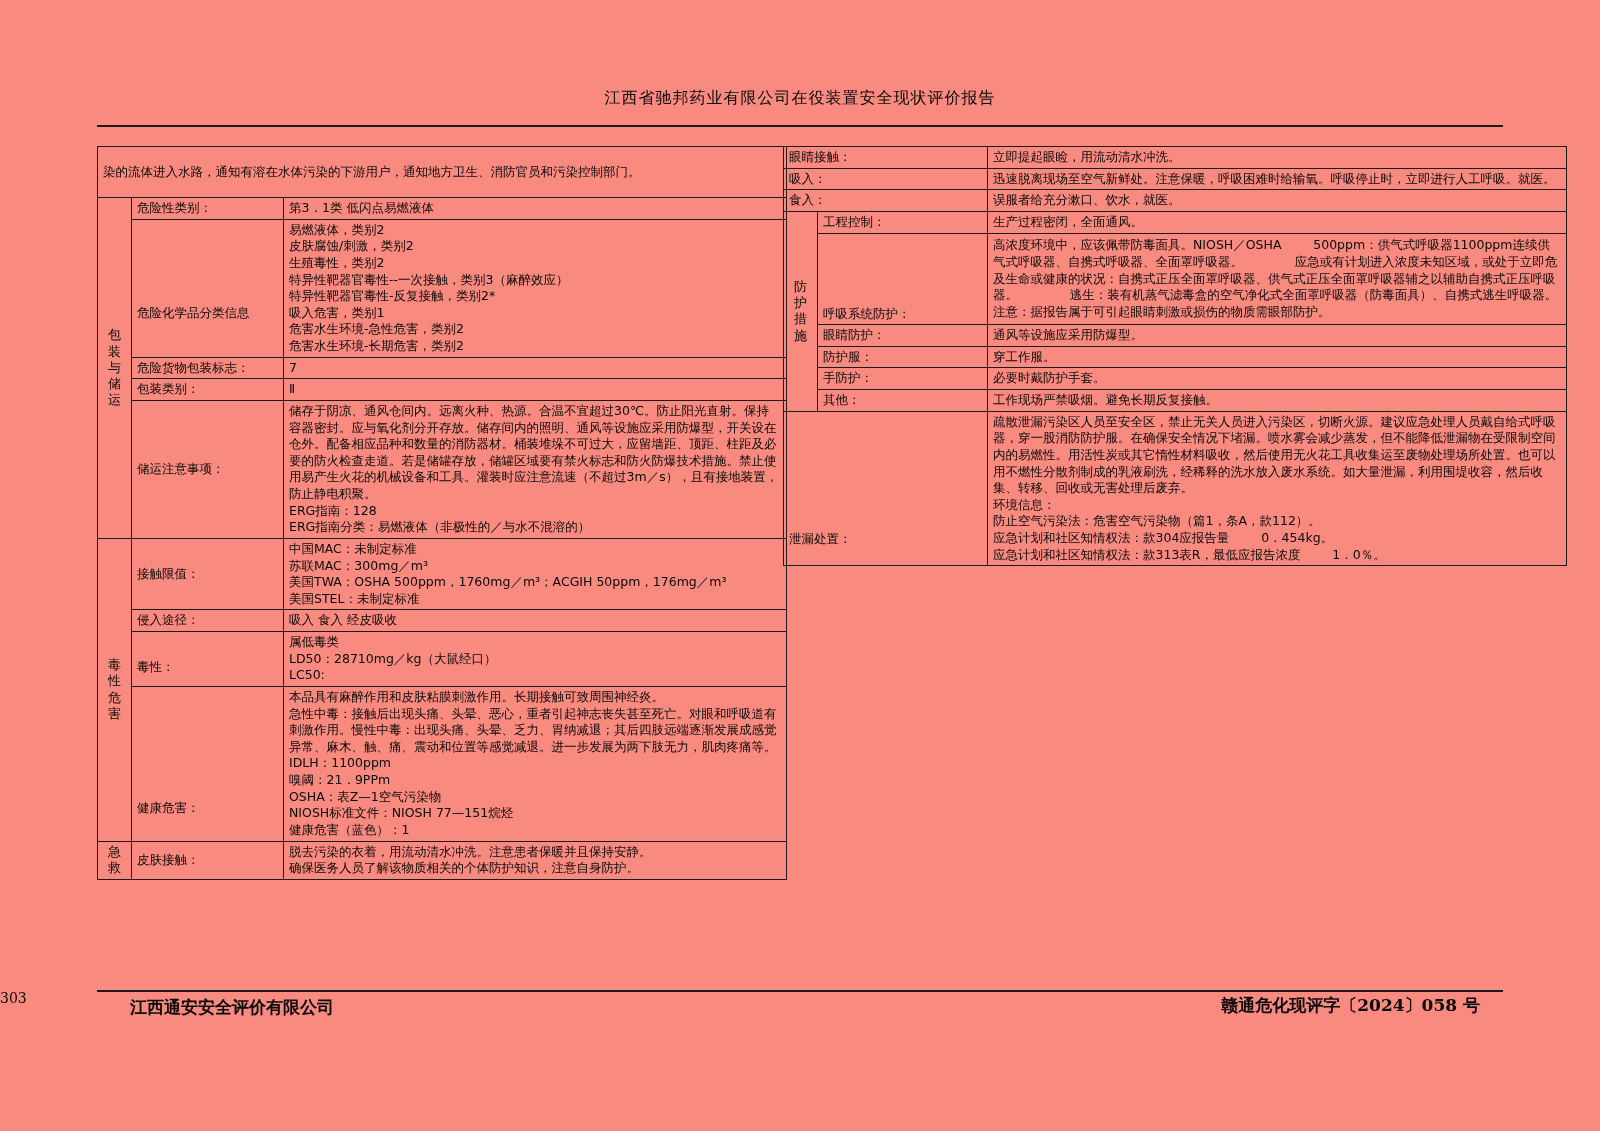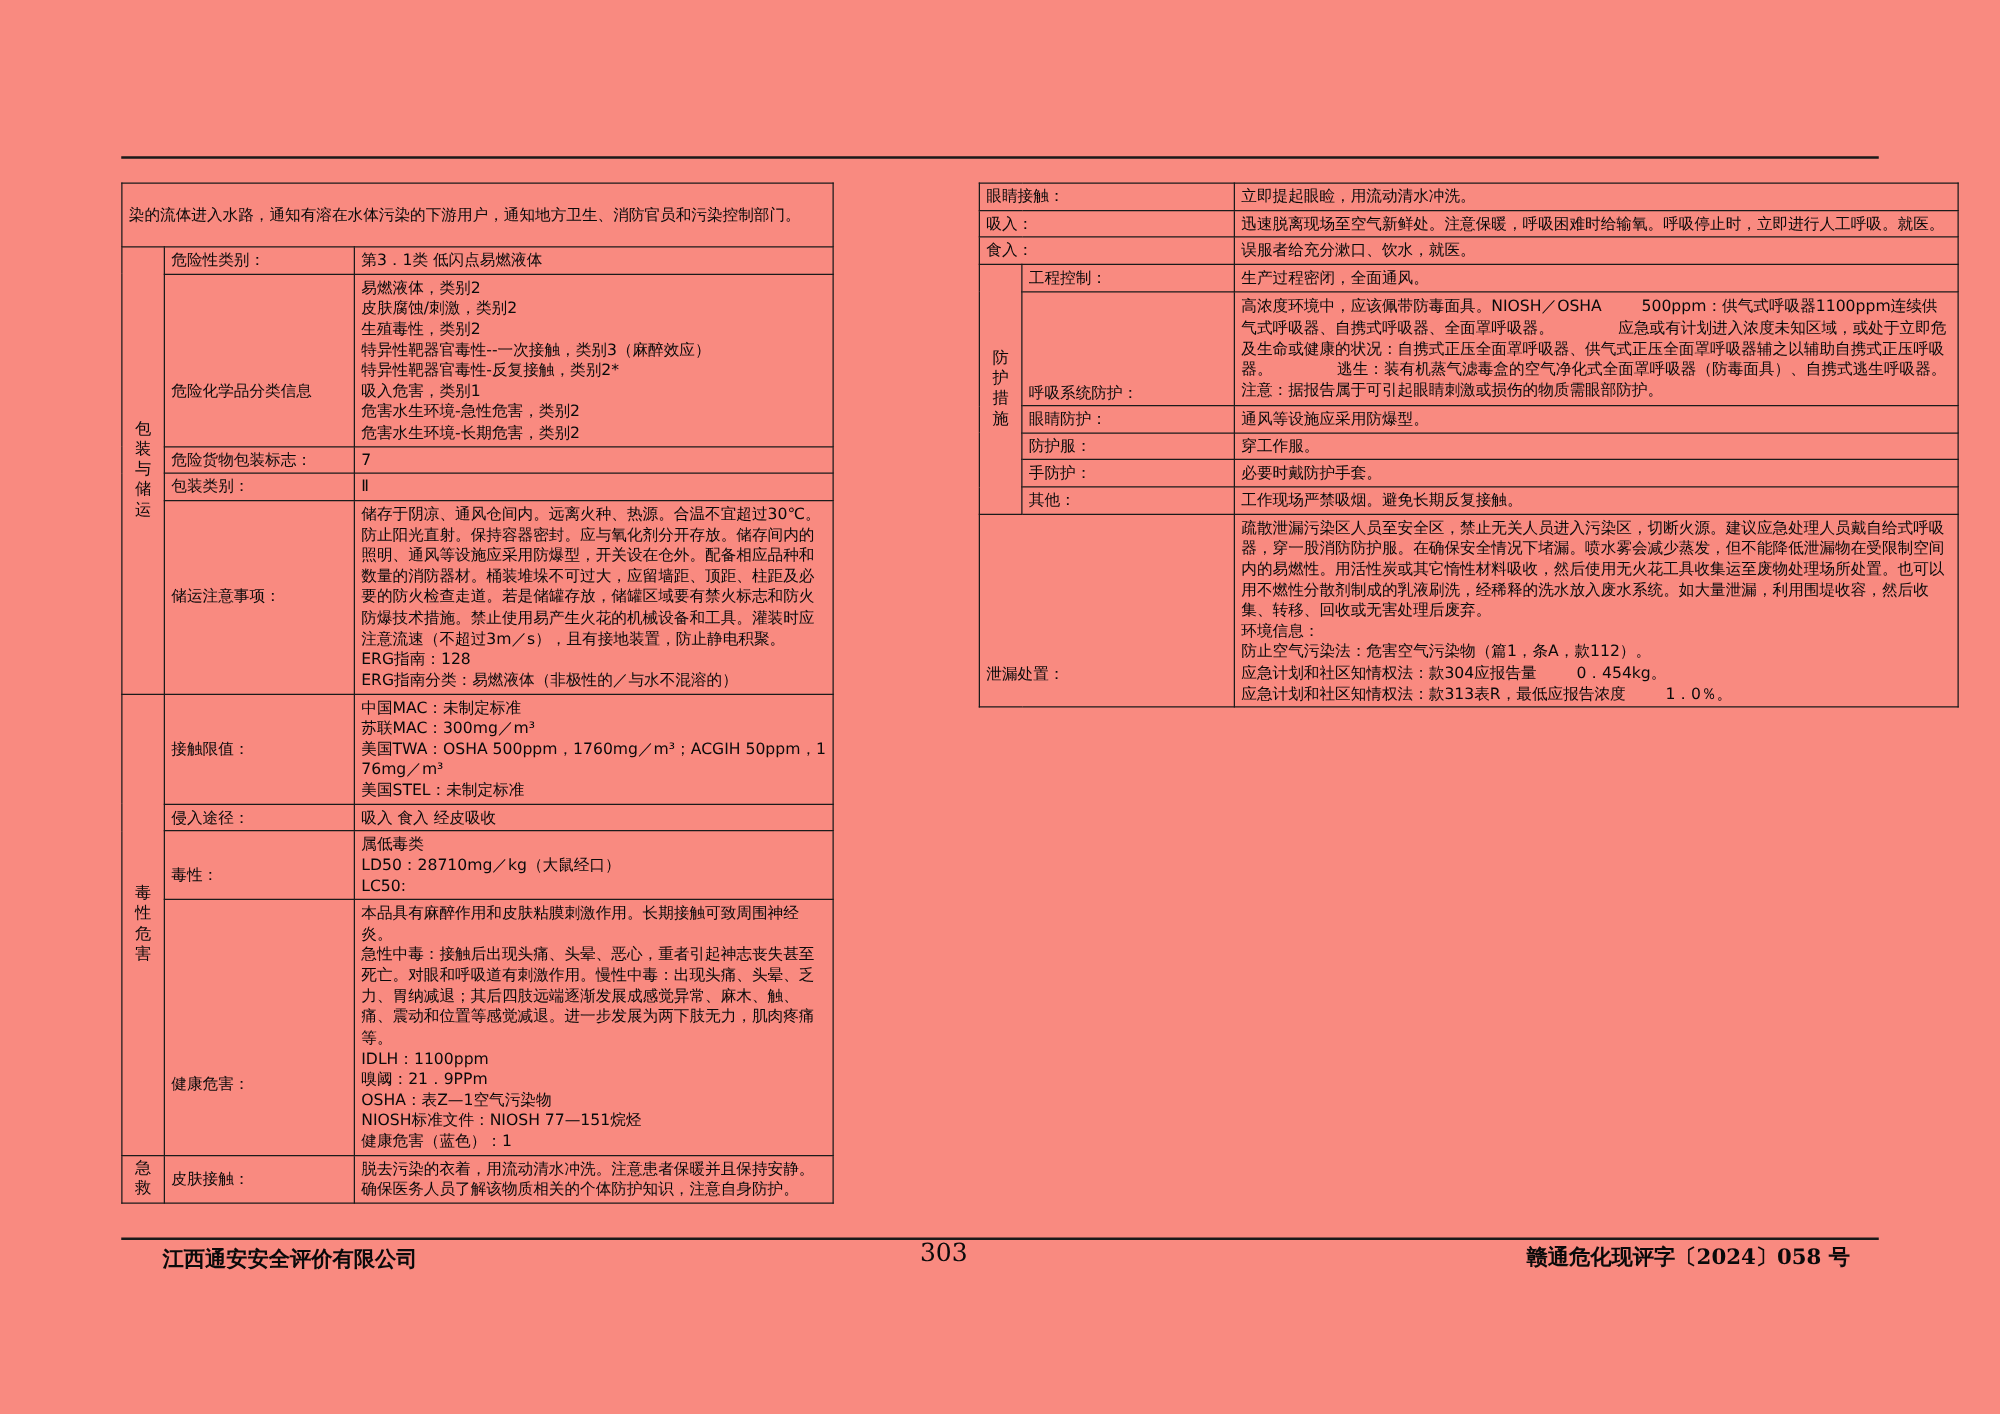--- a/index.html
+++ b/index.html
@@ -53,22 +53,22 @@
     font-size: 17px;
     font-family: "DejaVu Serif", "Liberation Serif", serif;
     font-weight: bold;
     text-align: center;
   }
   .footer-center {
     position: absolute;
     top: 990px;
     left: 0;
     width: 1510px;
-    text-align: center;
-    font-size: 20px;
+    text-align: left;
+    font-size: 14px;
     font-family: "DejaVu Serif", "Liberation Serif", serif;
   }
   .footer-right {
     position: absolute;
     top: 994px;
     right: 120px;
     font-size: 17px;
     font-family: "DejaVu Serif", "Liberation Serif", serif;
     font-weight: bold;
     margin-left: 32px;
@@ -100,36 +100,37 @@
     padding-left: 8px;
   }
   td.value {
     padding-left: 8px;
   }
   td.top { vertical-align: top; }
   .left-table {
     position: absolute;
     left: 97px;
     top: 146px;
-    width: 570px;
+    width: 690px;
   }
   .right-table {
     position: absolute;
     left: 783px;
     top: 146px;
     width: 784px;
   }
   .right-table td.label { width: 170px; }
   .nowrap-lines { white-space: pre-wrap; }
 </style>
 </head>
 <body>
 
 <div class="page">
 
+  <div class="header-title">江西省驰邦药业有限公司在役装置安全现状评价报告</div>
   <div class="header-rule"></div>
 
   <table class="doc left-table">
     <colgroup>
       <col style="width:34px">
       <col style="width:152px">
       <col>
     </colgroup>
     <tbody>
       <tr>

